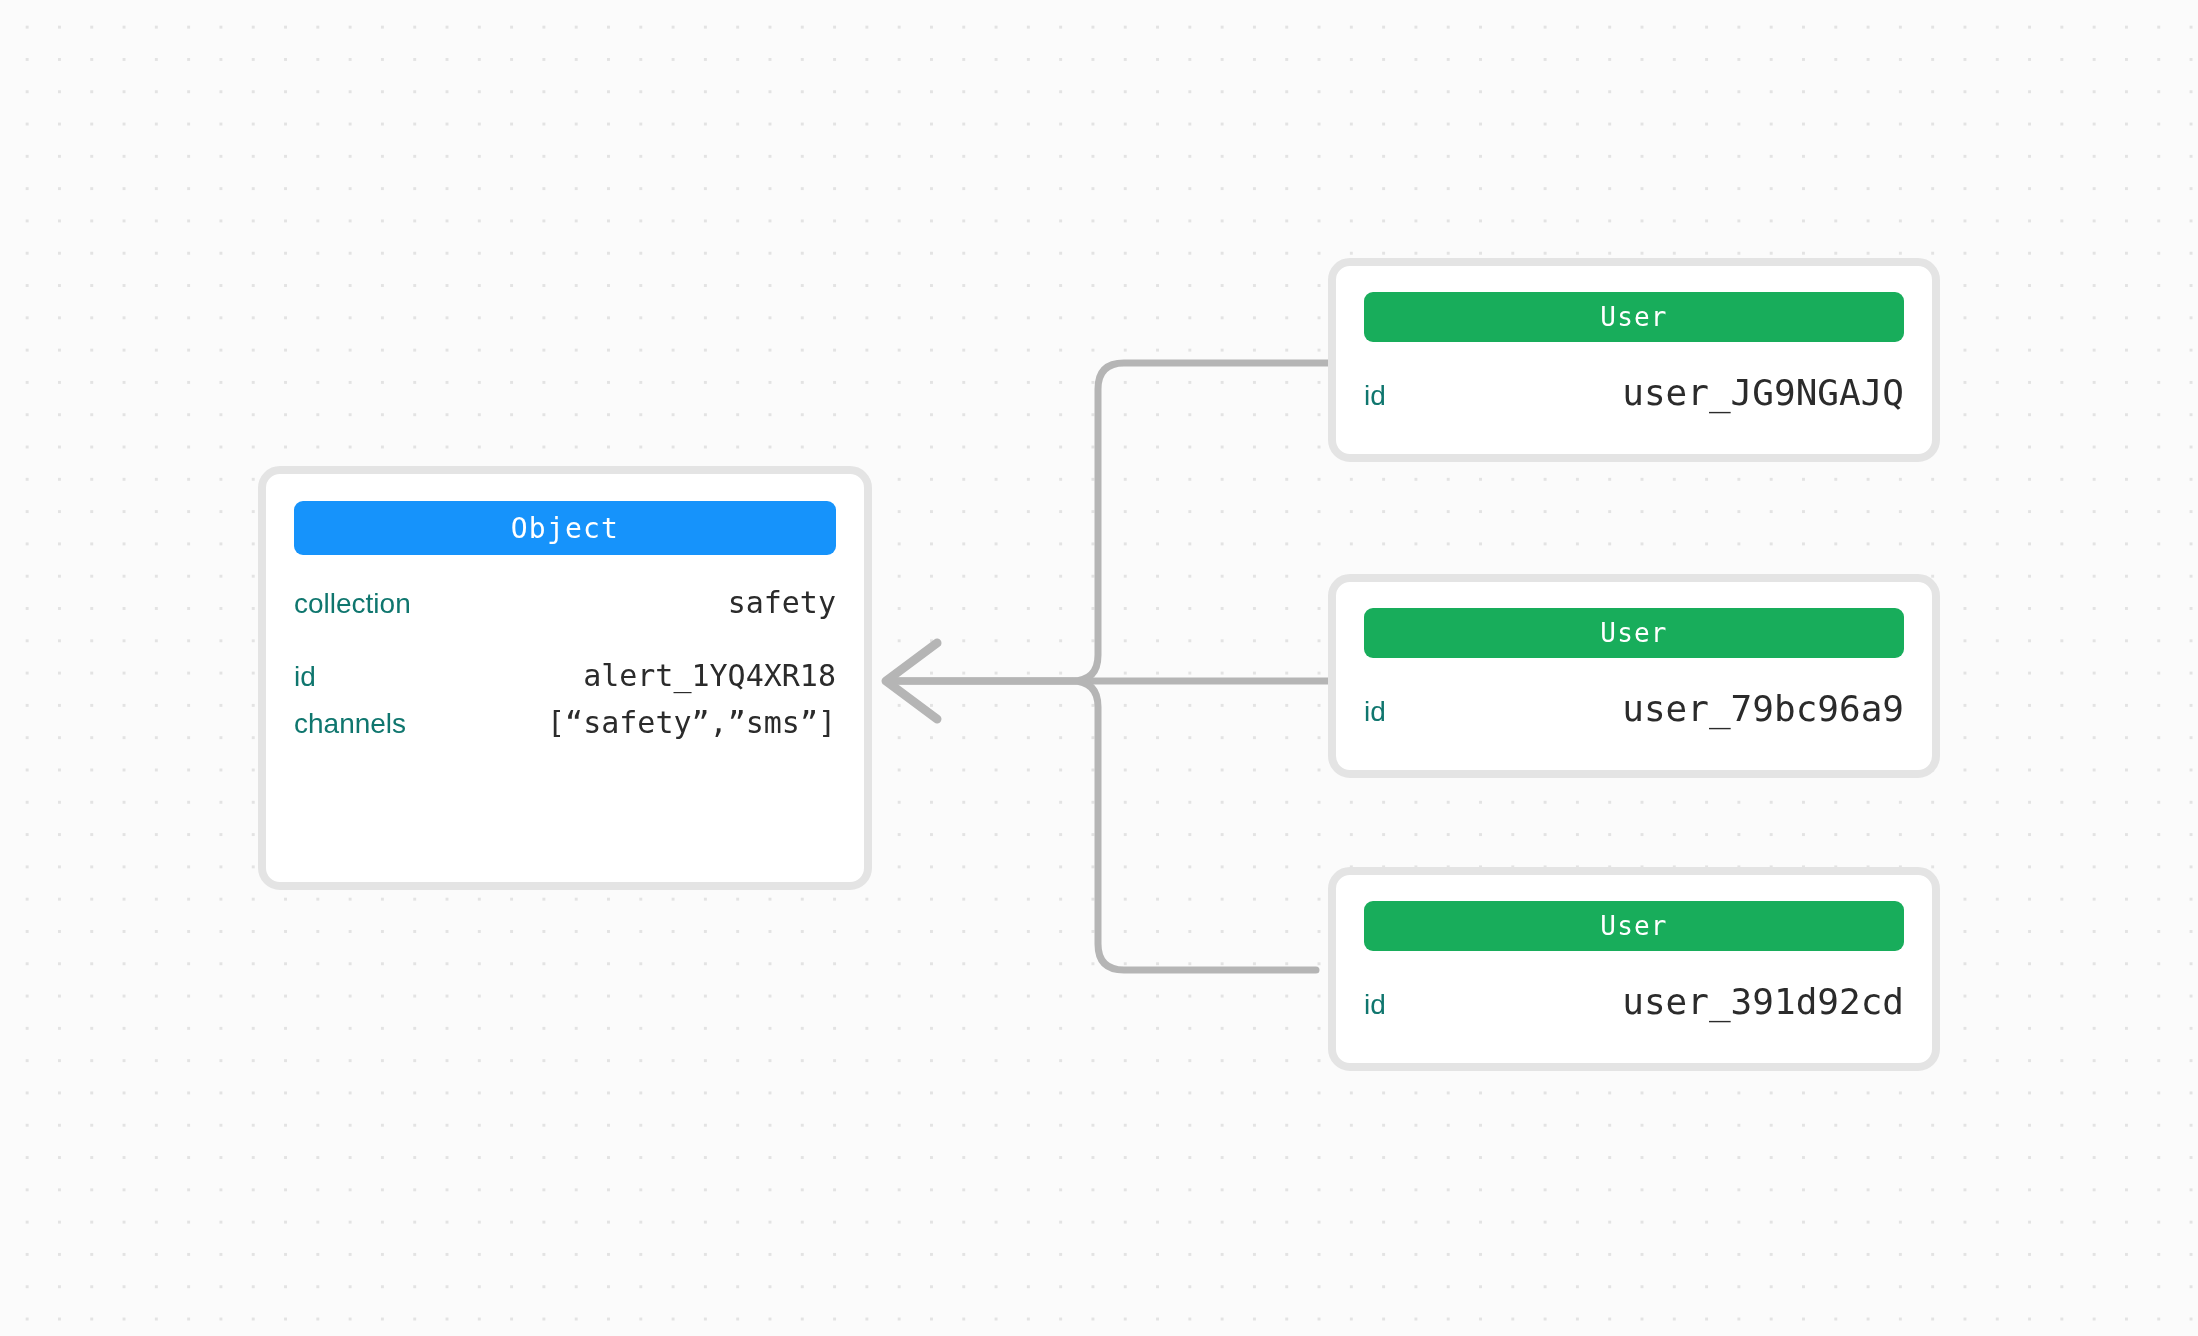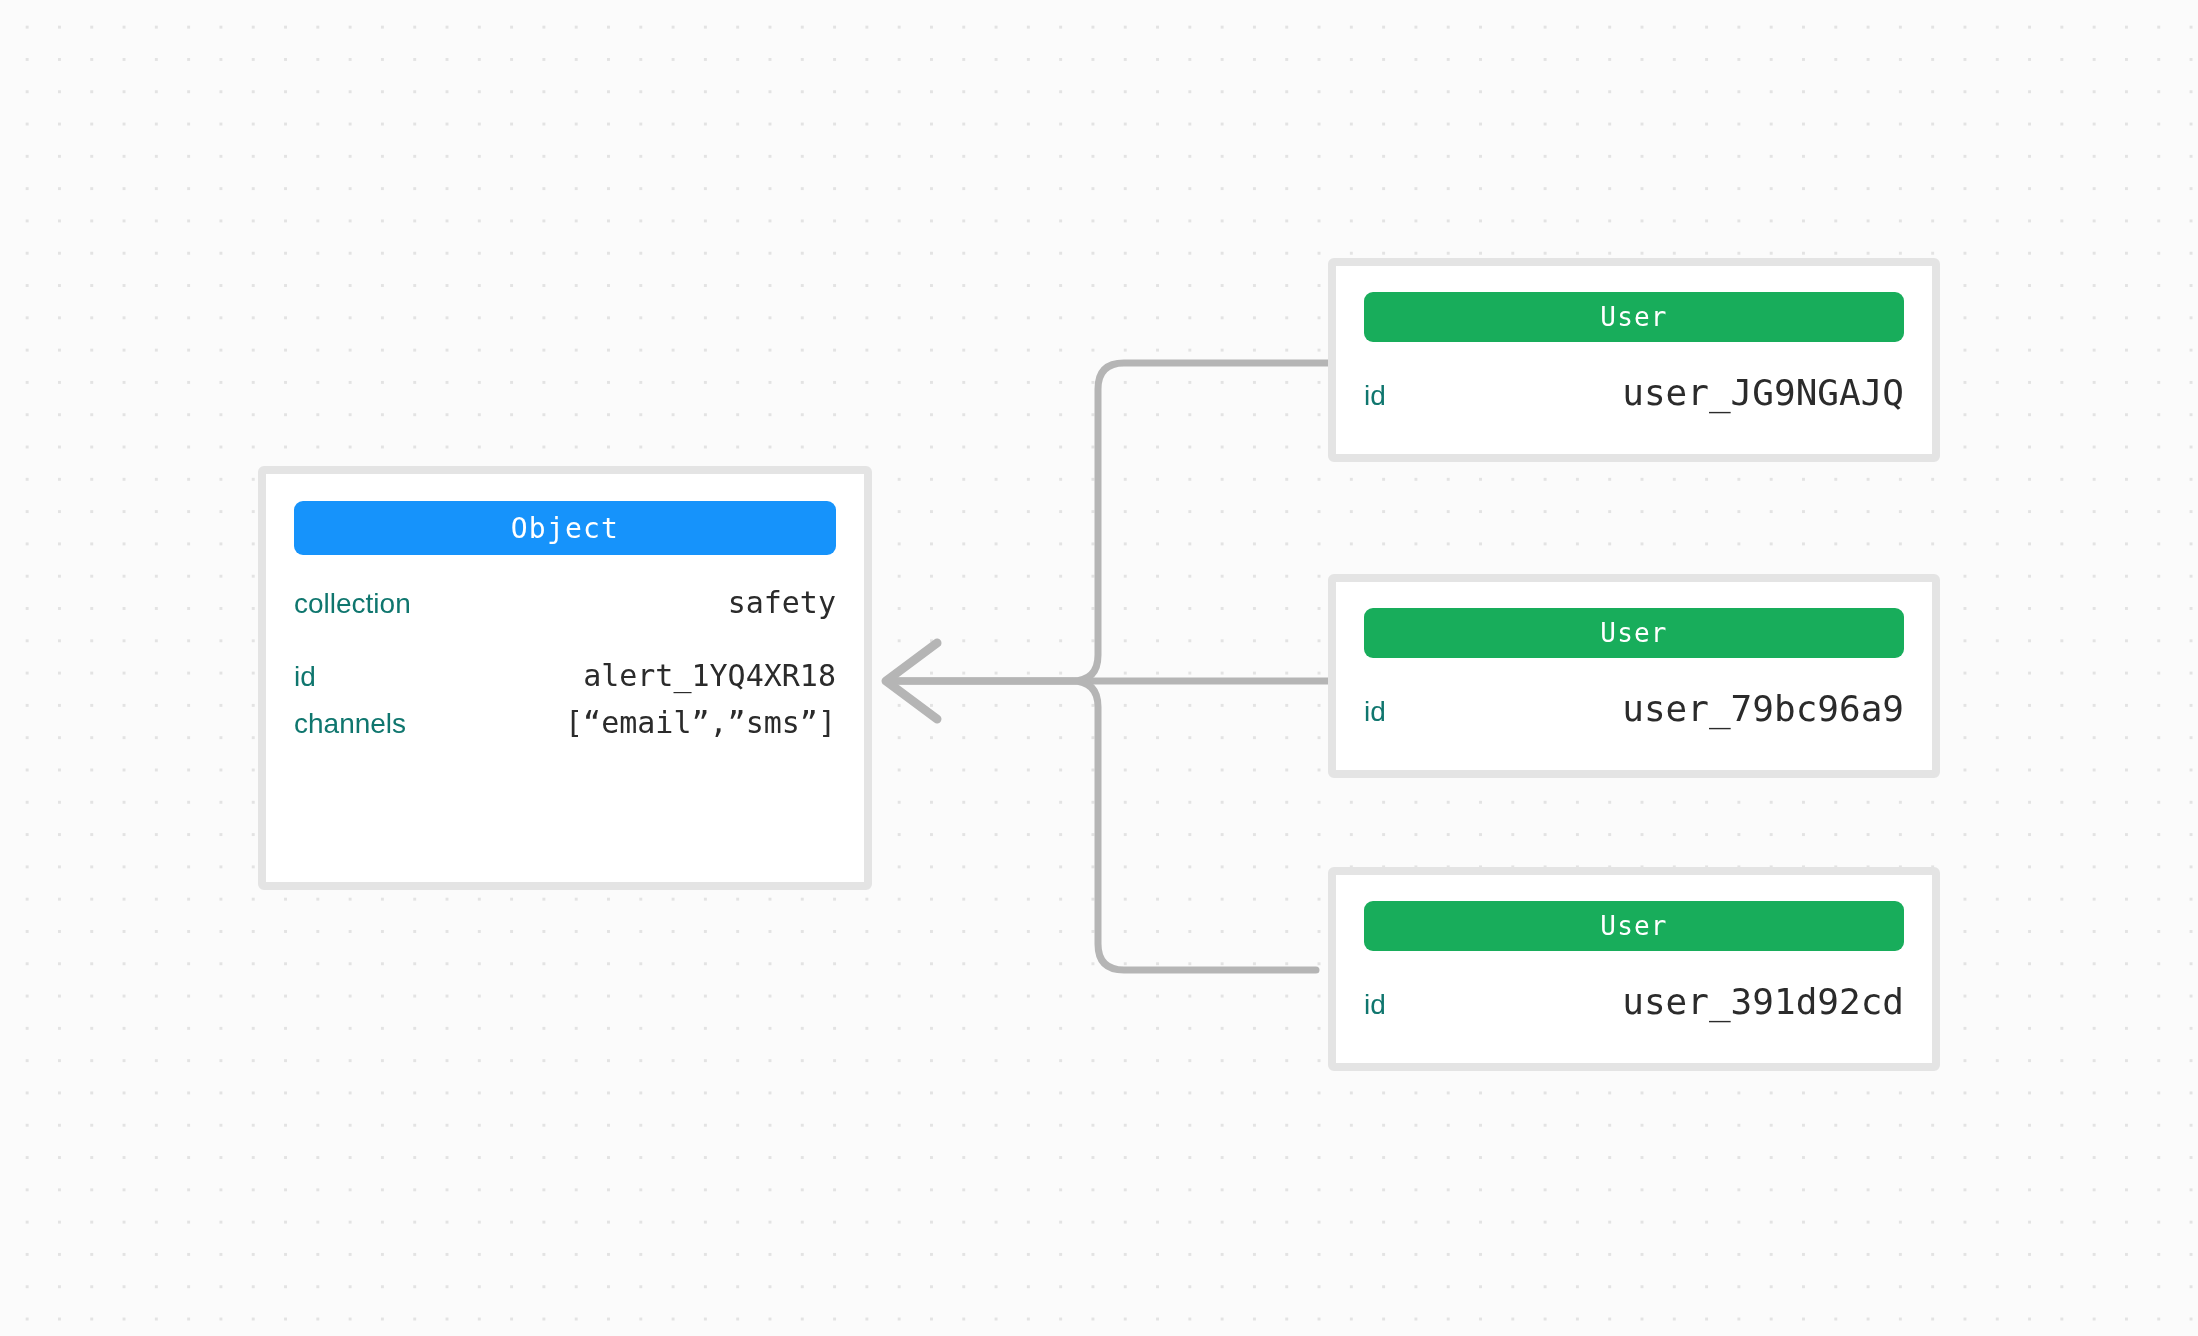--- a/index.html
+++ b/index.html
@@ -33,21 +33,21 @@
     height: 1336px;
     pointer-events: none;
   }
 
   
   .node {
     position: absolute;
     box-sizing: border-box;
     background: #ffffff;
     border: 8px solid #e4e4e4;
-    border-radius: 6px;
+    border-radius: 22px;
     z-index: 5;
   }
 
   .node-header {
     border-radius: 9px;
     text-align: center;
     color: #ffffff;
     font-family: "DejaVu Sans Mono", "Liberation Mono", monospace;
     letter-spacing: 1.2px;
     display: flex;
@@ -145,21 +145,21 @@
       <div class="row row-collection">
         <span class="k">collection</span>
         <span class="v">safety</span>
       </div>
       <div class="row row-id">
         <span class="k">id</span>
         <span class="v">alert_1YQ4XR18</span>
       </div>
       <div class="row row-channels">
         <span class="k">channels</span>
-        <span class="v">[“email”,”sms”]</span>
+        <span class="v">[“safety”,”sms”]</span>
       </div>
     </div>
   </div>
 
   <div class="node node-user" id="node-user-0">
     <div class="node-header green">User</div>
     <div class="rows">
       <div class="row">
         <span class="k">id</span>
         <span class="v">user_JG9NGAJQ</span>

